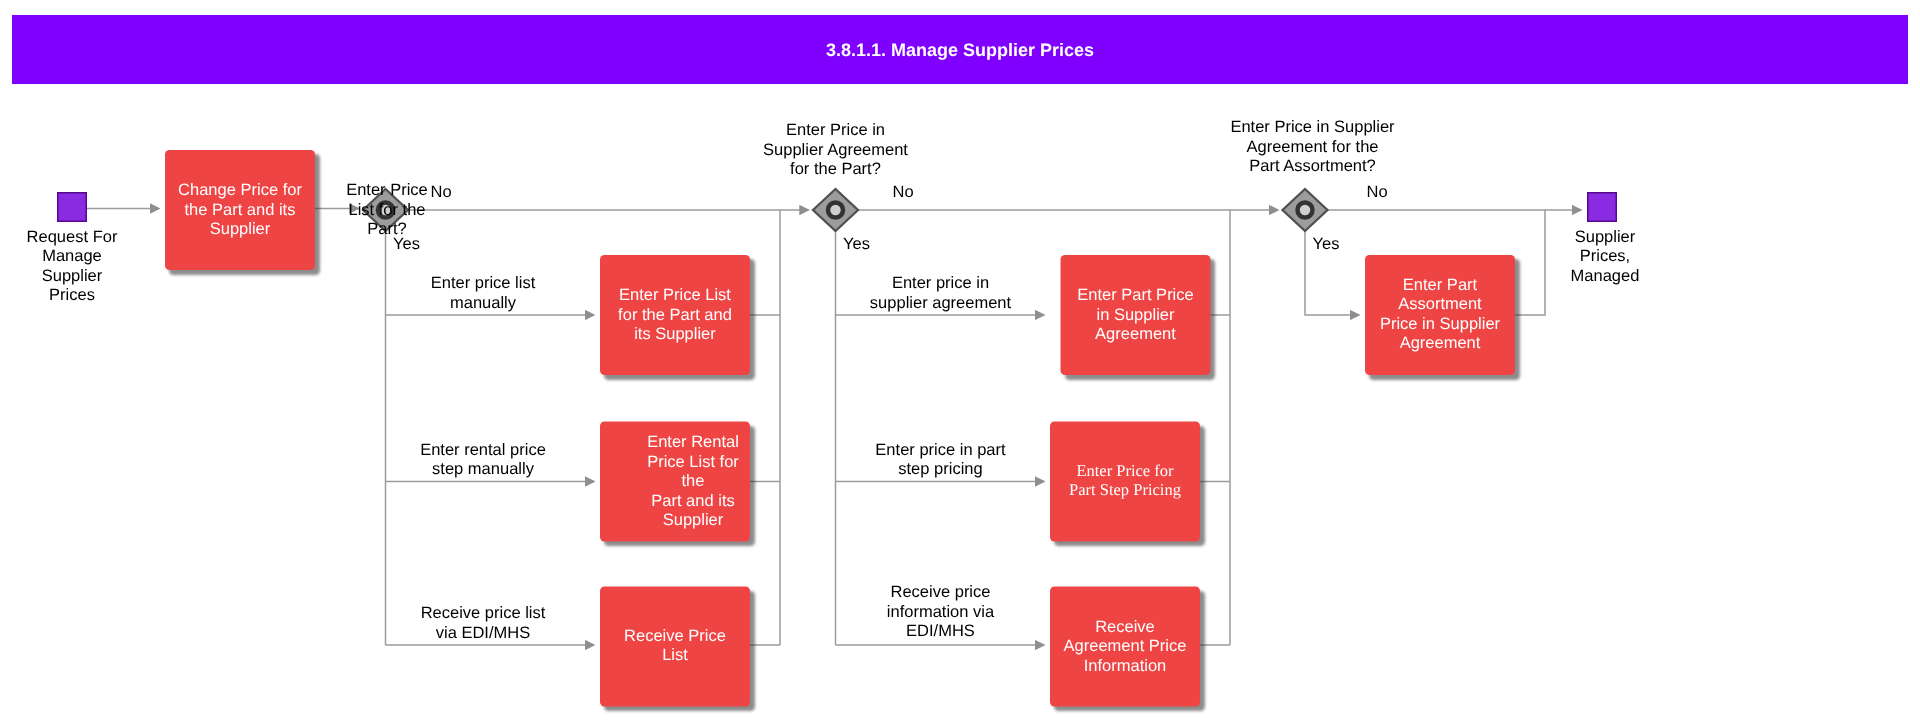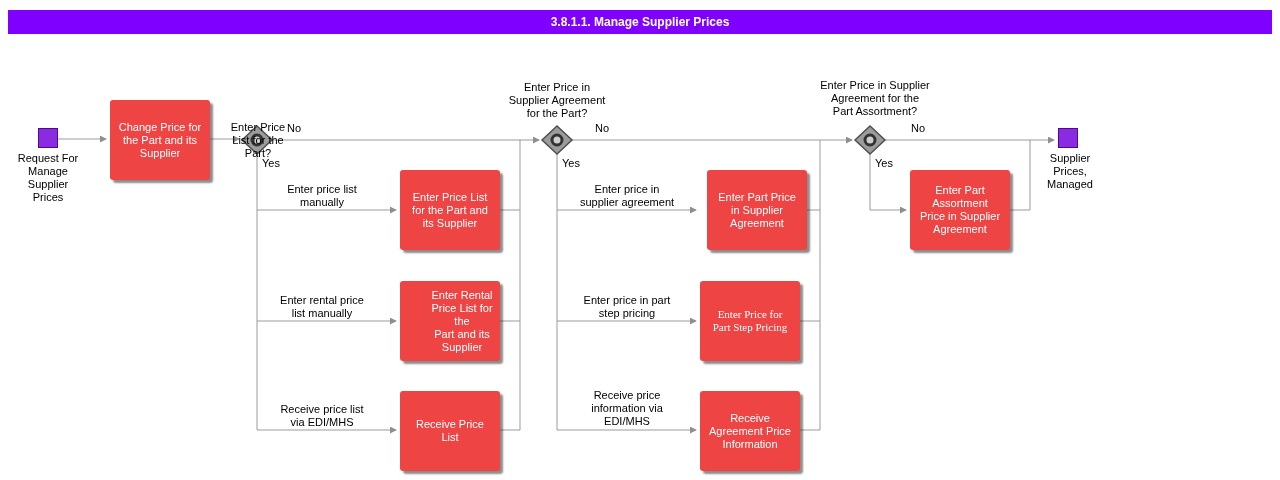--- a/index.html
+++ b/index.html
@@ -1,18 +1,18 @@
 <!DOCTYPE html>
 <html><head>
 <meta charset="utf-8">
 <style>
   html,body{margin:0;padding:0;background:#ffffff;}
   body{font-family:"Liberation Sans",sans-serif;}
   .canvas{position:relative;width:1280px;height:480px;background:#ffffff;overflow:hidden;}
-  .banner{position:absolute;left:8px;top:10px;width:1264px;height:24px;background:#7F00FF;
+  .banner{position:absolute;left:8px;top:10px;width:1264px;height:46px;background:#7F00FF;
           display:flex;align-items:center;justify-content:center;}
   .banner span{color:#ffffff;font-size:12px;font-weight:bold;}
   .wires{position:absolute;left:0;top:0;width:1280px;height:480px;}
   .activity{position:absolute;width:100px;height:80px;background:#ef4444;color:#ffffff;
             border-radius:3px;display:flex;align-items:center;justify-content:center;
             text-align:center;font-size:11px;line-height:13px;white-space:pre-line;
             box-shadow:3px 3px 2px rgba(45,45,45,0.55);cursor:pointer;padding:2px;box-sizing:border-box;}
   .event{position:absolute;width:20px;height:20px;background:#8A2BE2;border:1px solid #54088F;box-sizing:border-box;}
   .lbl{position:absolute;font-size:11px;line-height:13px;color:#000;text-align:center;white-space:pre-line;}
   .yn{position:absolute;font-size:11px;color:#000;}
@@ -121,21 +121,21 @@
   <div class="yn" style="left:287px;top:122px;">No</div>
   <div class="yn" style="left:262px;top:157px;">Yes</div>
   <div class="yn" style="left:595px;top:122px;">No</div>
   <div class="yn" style="left:562px;top:157px;">Yes</div>
   <div class="yn" style="left:911px;top:122px;">No</div>
   <div class="yn" style="left:875px;top:157px;">Yes</div>
 
   <div class="lbl" style="left:260px;top:183px;width:124px;">Enter price list
 manually</div>
   <div class="lbl" style="left:260px;top:294px;width:124px;">Enter rental price
-list manually</div>
+step manually</div>
   <div class="lbl" style="left:260px;top:403px;width:124px;">Receive price list
 via EDI/MHS</div>
   <div class="lbl" style="left:560px;top:183px;width:134px;">Enter price in
 supplier agreement</div>
   <div class="lbl" style="left:560px;top:294px;width:134px;">Enter price in part
 step pricing</div>
   <div class="lbl" style="left:560px;top:389px;width:134px;">Receive price
 information via
 EDI/MHS</div>
 

